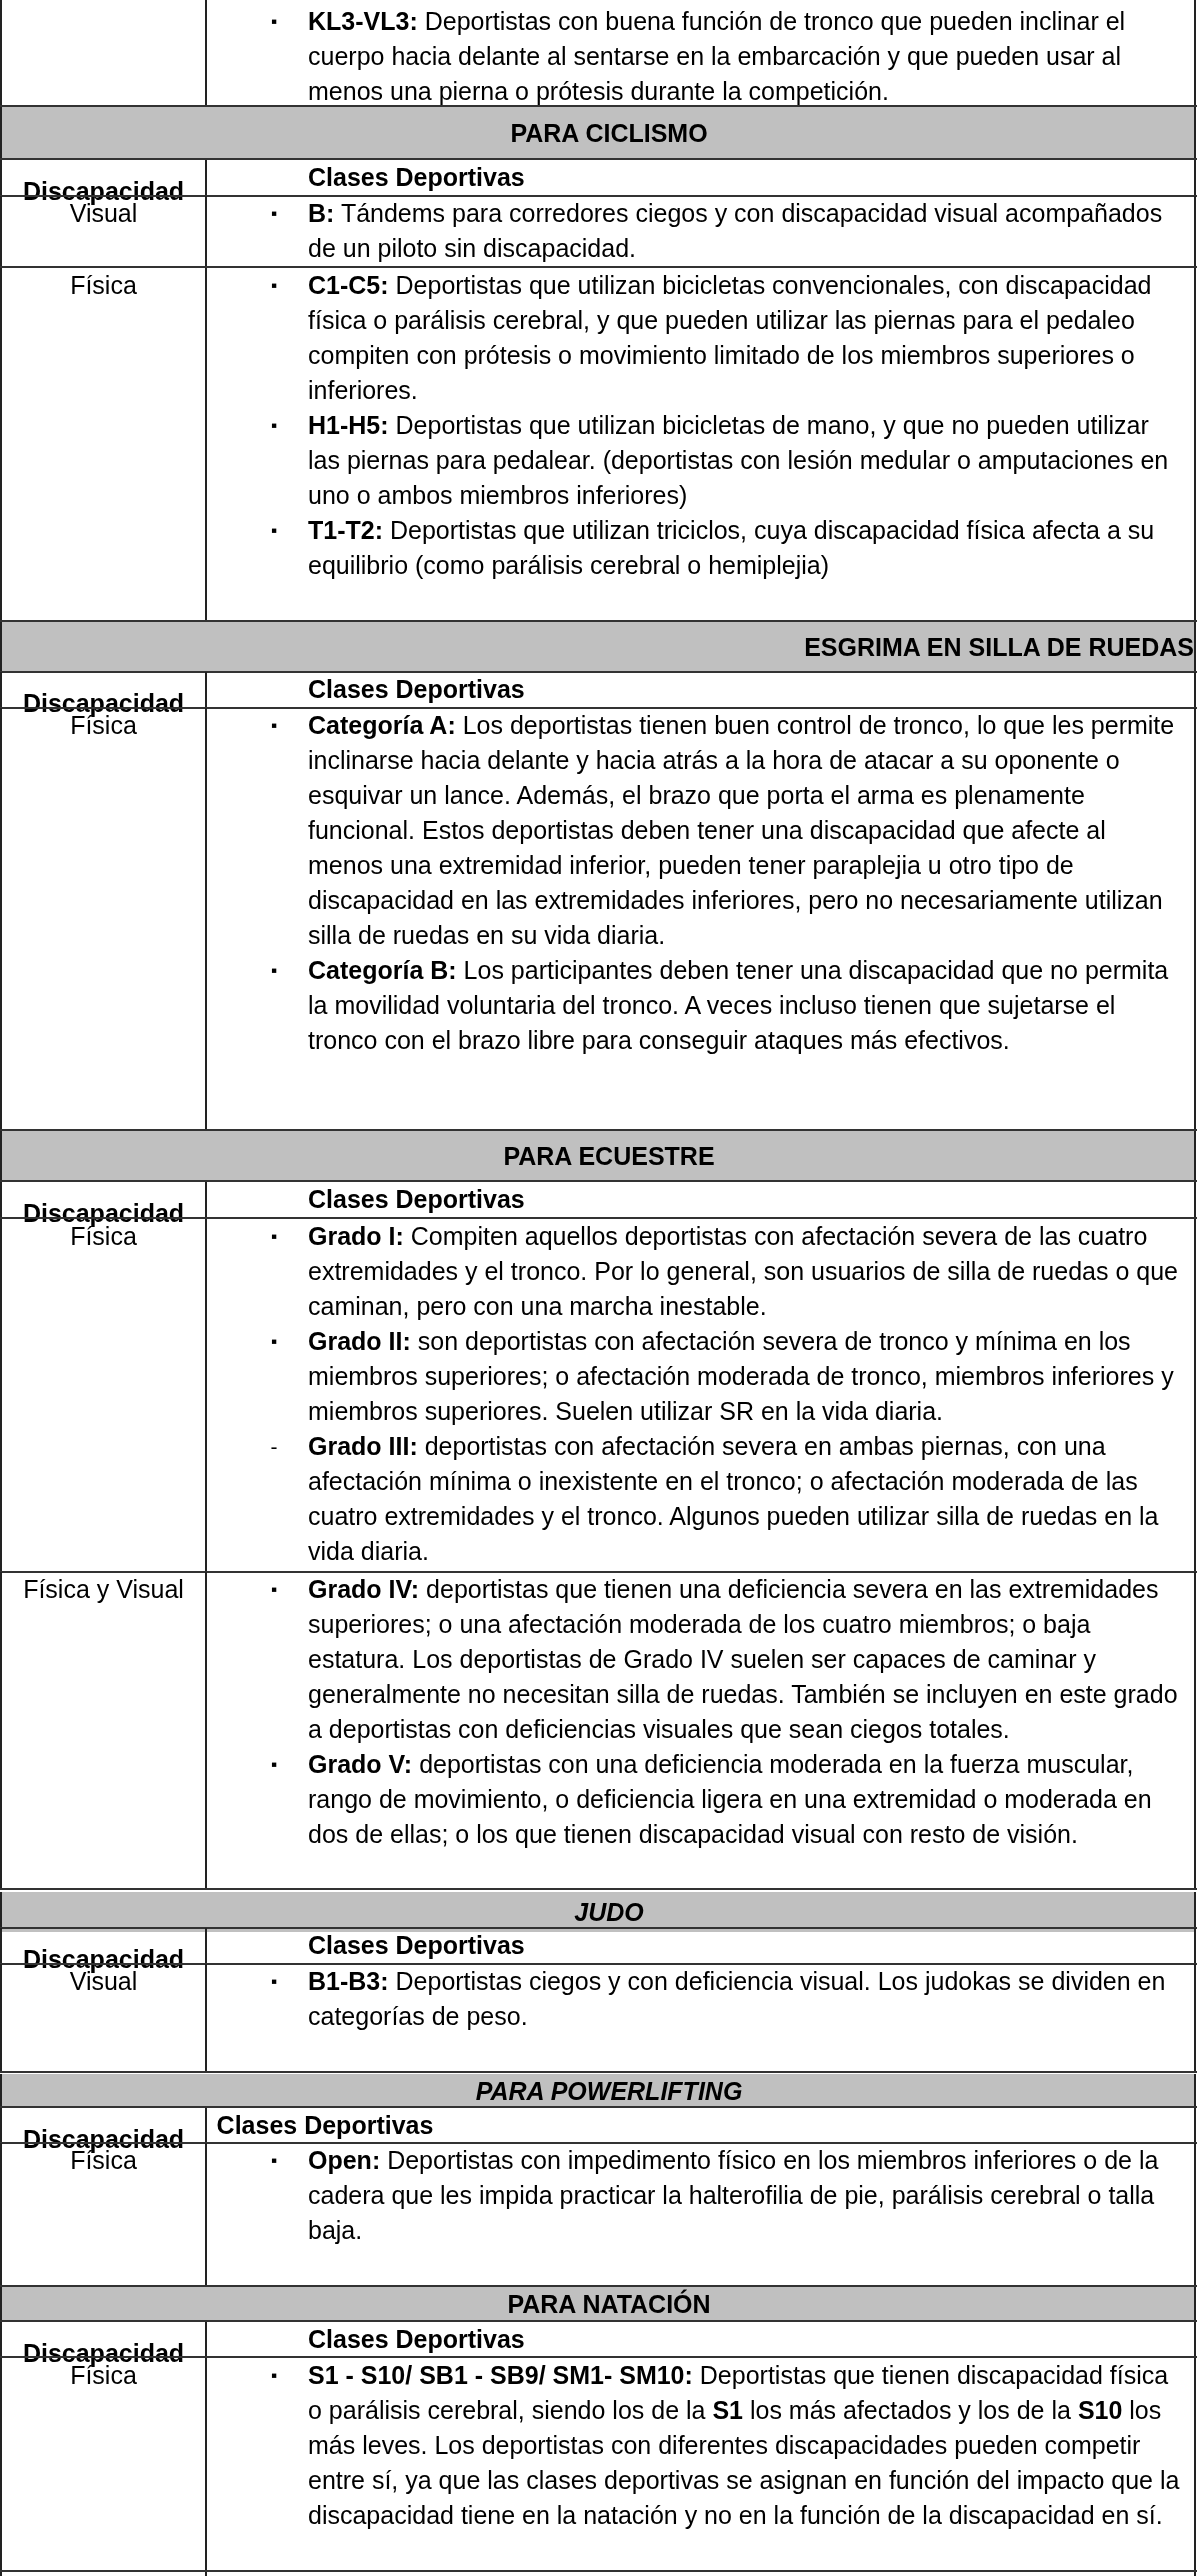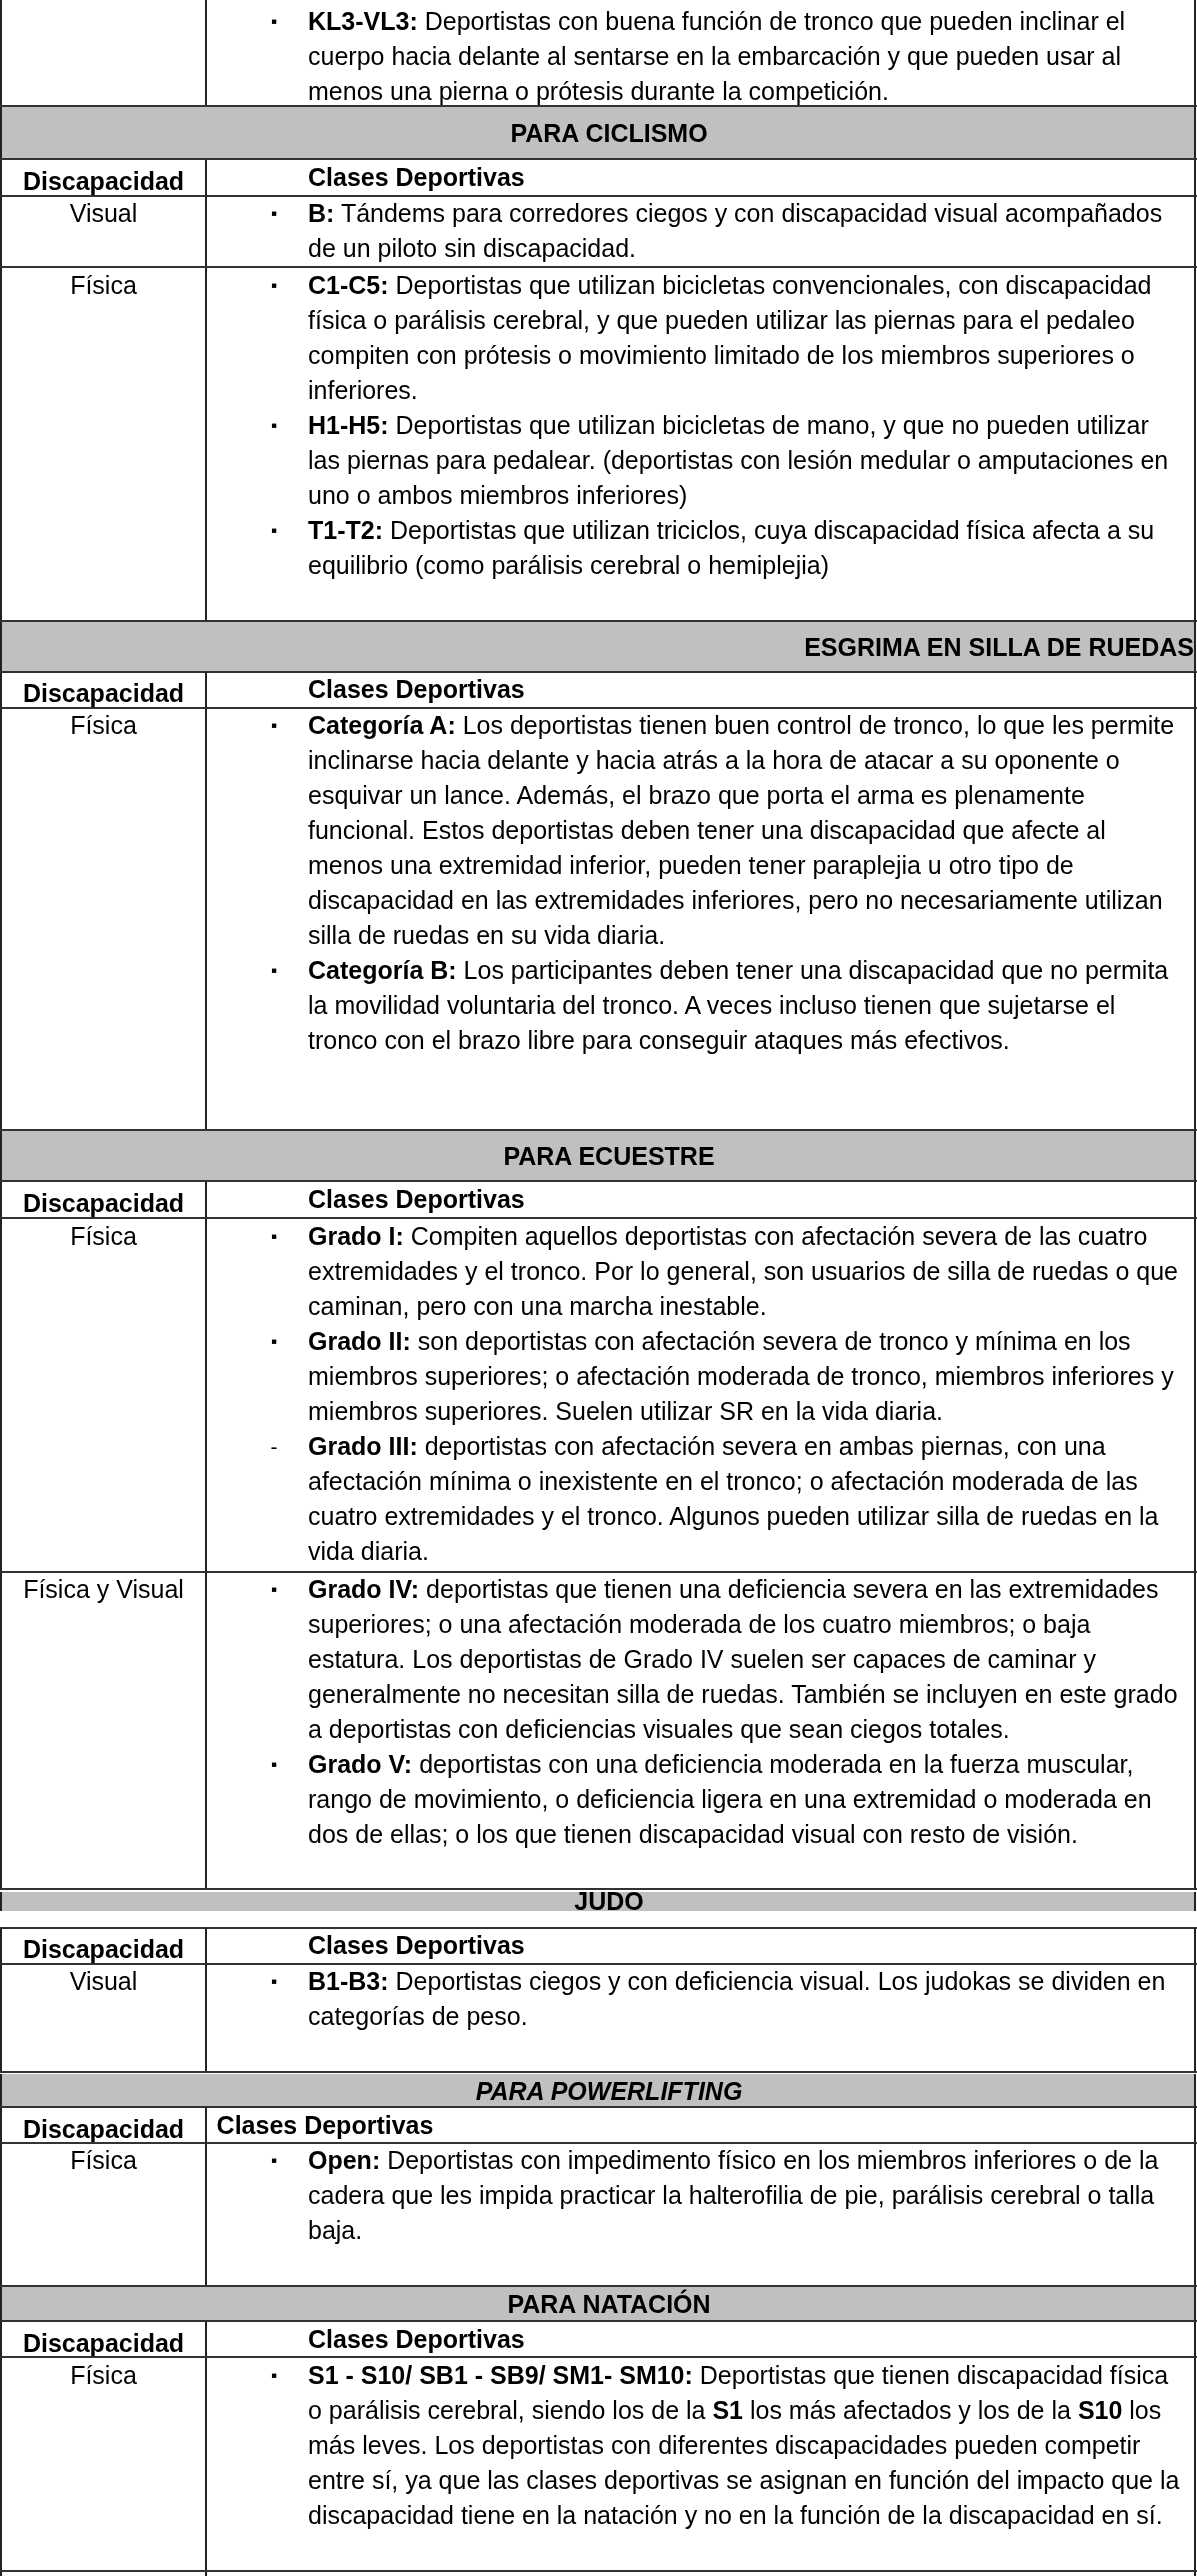--- a/index.html
+++ b/index.html
@@ -7,21 +7,21 @@
          font-family: "Liberation Sans", sans-serif; color: #000; }
   #doc { position: absolute; left: 0; top: 0; width: 1198px; }
   .row { position: absolute; left: 0; width: 1196px; box-sizing: border-box;
          border-left: 2.4px solid #222; border-right: 2.4px solid #222; }
   .hline { position: absolute; left: 0; width: 1198px; height: 2.4px; background: #333; }
   .section-title { background: #c0c0c0; display: flex; align-items: center; justify-content: center;
          font-weight: bold; font-size: 25px; padding-left: 22px; }
   .col1 { position: absolute; left: 0; top: 0; width: 203px; bottom: 0; text-align: center; }
   .col2 { position: absolute; left: 203px; top: 0; right: 0; bottom: 0; border-left: 2.4px solid #222; }
   .sub .col1, .sub .col2 { font-weight: bold; font-size: 25px; line-height: 35px; }
-  .sub .col1 { padding-top: 4px; }
+  .sub .col1 { padding-top: 14px; }
   .sub .col2 span { position: absolute; left: 101px; top: 0; }
   .sub.flush .col2 span { left: 9.6px; }
   .dis { font-size: 25px; line-height: 35px; }
   .items { position: absolute; left: 0; top: 0; right: 11.2px; }
   .item { position: relative; padding-left: 101px; font-size: 25px; line-height: 35px; }
   .item .marker { position: absolute; left: 59px; top: 0; width: 16px; text-align: center; font-size: 17.6px; }
   .item .marker.dash { font-size: 21px; }
   .item b { font-weight: bold; text-align: center; }
 </style>
 </head>
@@ -155,21 +155,21 @@
         </div>
         <div class="item">
           <span class="marker">▪</span>
           <b>Grado V:</b><span> deportistas con una deficiencia moderada en la fuerza muscular, rango de movimiento, o deficiencia ligera en una extremidad o moderada en dos de ellas; o los que tienen discapacidad visual con resto de visión.</span>
         </div>
       </div>
     </div>
   </div>
   <div class="hline" style="top:1888px;"></div>
 
-  <div class="row section-title" style="top:1892px;height:19px;">
+  <div class="row section-title" style="top:1892px;height:40px;font-style:italic;">
     <span>JUDO</span>
   </div>
   <div class="hline" style="top:1927px;"></div>
   <div class="row sub" style="top:1928px;height:35px;">
     <div class="col1">Discapacidad</div>
     <div class="col2">
         <span>Clases Deportivas</span>
       </div>
   </div>
   <div class="hline" style="top:1963px;"></div>

